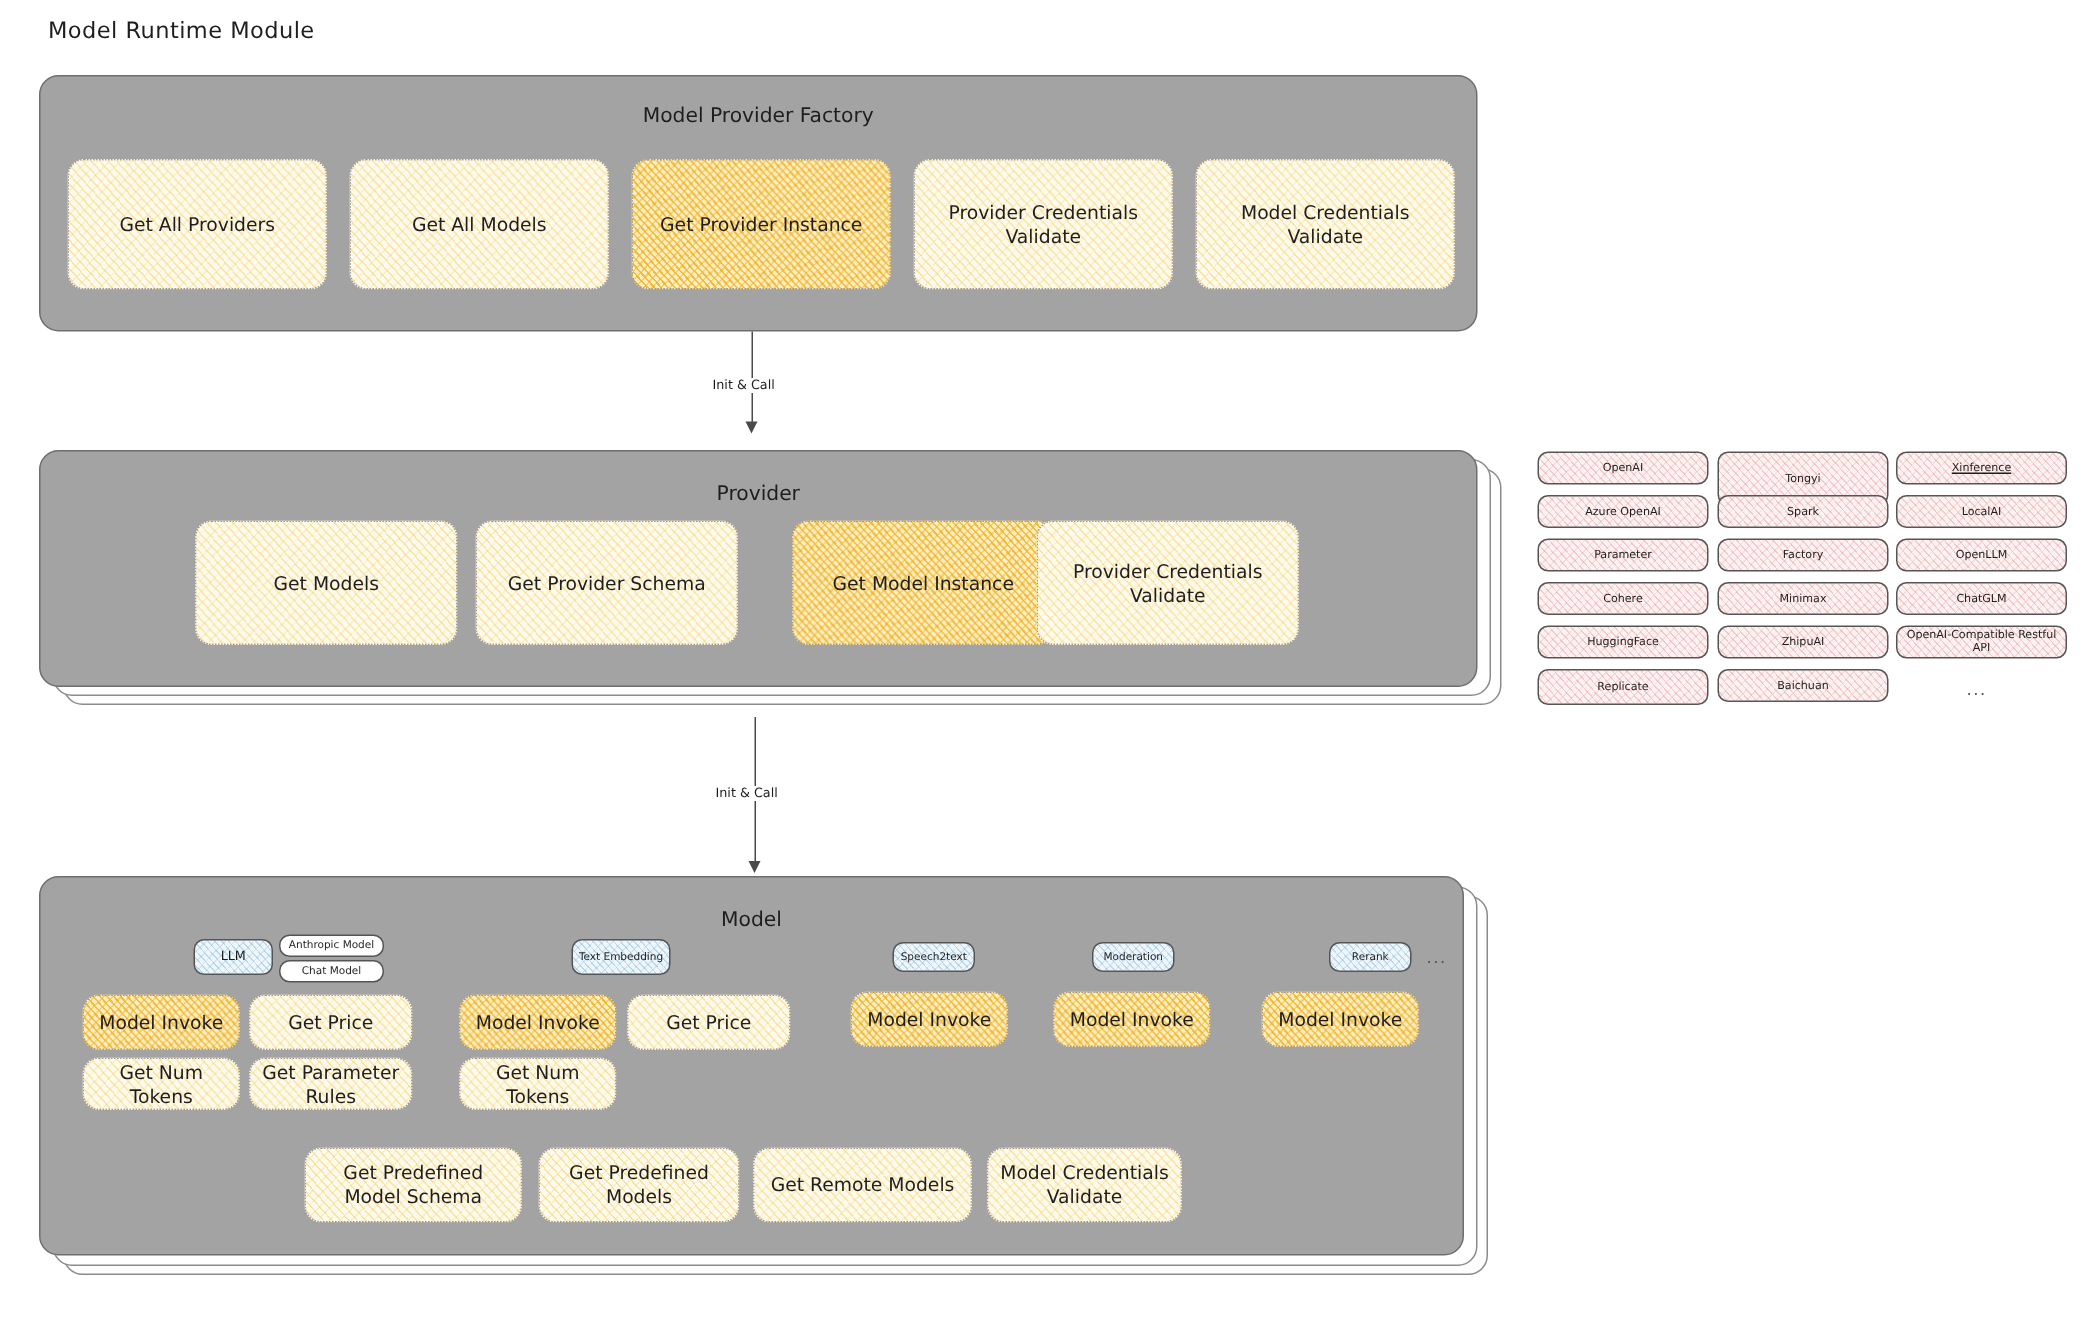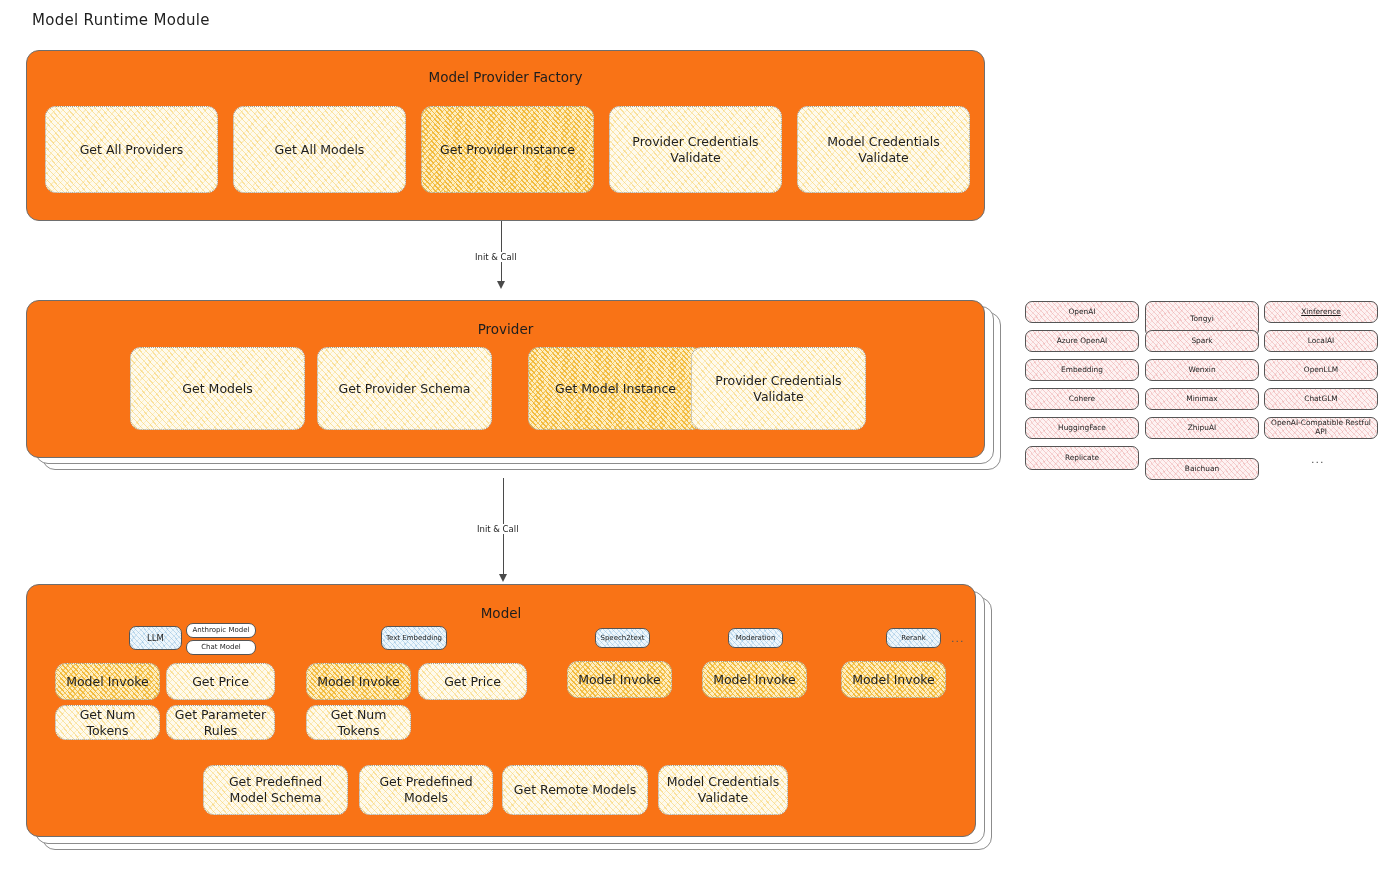--- a/index.html
+++ b/index.html
@@ -47,21 +47,21 @@
 
   .title {
     font-family: "DejaVu Sans", sans-serif;
     font-size: 15px;
     letter-spacing: 0.3px;
     color: #1e1e1e;
   }
 
   
   .card {
-    background: #f97316;
+    background: #a3a3a3;
     border: 1.15px solid #6e6e6e;
     border-radius: 13px;
   }
   .card-ghost {
     background: #ffffff;
     border: 1.15px solid #8c8c8c;
     border-radius: 13px;
   }
   .card-title {
     position: absolute;
@@ -153,31 +153,31 @@
   <div class="card-title" style="top:20px;">Provider</div>
 </div>
 
 <div class="abs op hatch-pale" style="left:130px; top:347px; width:175px; height:83px;">Get Models</div>
 <div class="abs op hatch-pale" style="left:317px; top:347px; width:175px; height:83px;">Get Provider Schema</div>
 <div class="abs op hatch-amber" style="left:528px; top:347px; width:175px; height:83px;">Get Model Instance</div>
 <div class="abs op hatch-pale" style="left:691px; top:347px; width:175px; height:83px;">Provider Credentials Validate</div>
 
 <div class="abs pill hatch-pink" style="left:1025px; top:301px; width:114px; height:22px;">OpenAI</div>
 <div class="abs pill hatch-pink" style="left:1025px; top:330px; width:114px; height:22px;">Azure OpenAI</div>
-<div class="abs pill hatch-pink" style="left:1025px; top:359px; width:114px; height:22px;">Embedding</div>
+<div class="abs pill hatch-pink" style="left:1025px; top:359px; width:114px; height:22px;">Parameter</div>
 <div class="abs pill hatch-pink" style="left:1025px; top:388px; width:114px; height:22px;">Cohere</div>
 <div class="abs pill hatch-pink" style="left:1025px; top:417px; width:114px; height:22px;">HuggingFace</div>
 <div class="abs pill hatch-pink" style="left:1025px; top:446px; width:114px; height:24px;">Replicate</div>
 
 <div class="abs pill hatch-pink" style="left:1145px; top:301px; width:114px; height:36px;">Tongyi</div>
 <div class="abs pill hatch-pink" style="left:1145px; top:330px; width:114px; height:22px;">Spark</div>
-<div class="abs pill hatch-pink" style="left:1145px; top:359px; width:114px; height:22px;">Wenxin</div>
+<div class="abs pill hatch-pink" style="left:1145px; top:359px; width:114px; height:22px;">Factory</div>
 <div class="abs pill hatch-pink" style="left:1145px; top:388px; width:114px; height:22px;">Minimax</div>
 <div class="abs pill hatch-pink" style="left:1145px; top:417px; width:114px; height:22px;">ZhipuAI</div>
-<div class="abs pill hatch-pink" style="left:1145px; top:458px; width:114px; height:22px;">Baichuan</div>
+<div class="abs pill hatch-pink" style="left:1145px; top:446px; width:114px; height:22px;">Baichuan</div>
 
 <div class="abs pill hatch-pink" style="left:1264px; top:301px; width:114px; height:22px;text-decoration:underline;">Xinference</div>
 <div class="abs pill hatch-pink" style="left:1264px; top:330px; width:114px; height:22px;">LocalAI</div>
 <div class="abs pill hatch-pink" style="left:1264px; top:359px; width:114px; height:22px;">OpenLLM</div>
 <div class="abs pill hatch-pink" style="left:1264px; top:388px; width:114px; height:22px;">ChatGLM</div>
 <div class="abs pill hatch-pink" style="left:1264px; top:417px; width:114px; height:22px;">OpenAI-Compatible Restful API</div>
 <div class="ellipsis" style="left:1311px; top:453px;">...</div>
 
 <div class="arrow-line" style="left:503px; top:478px; height:100px;"></div>
 <div class="arrow-head" style="left:499px; top:574px;"></div>

